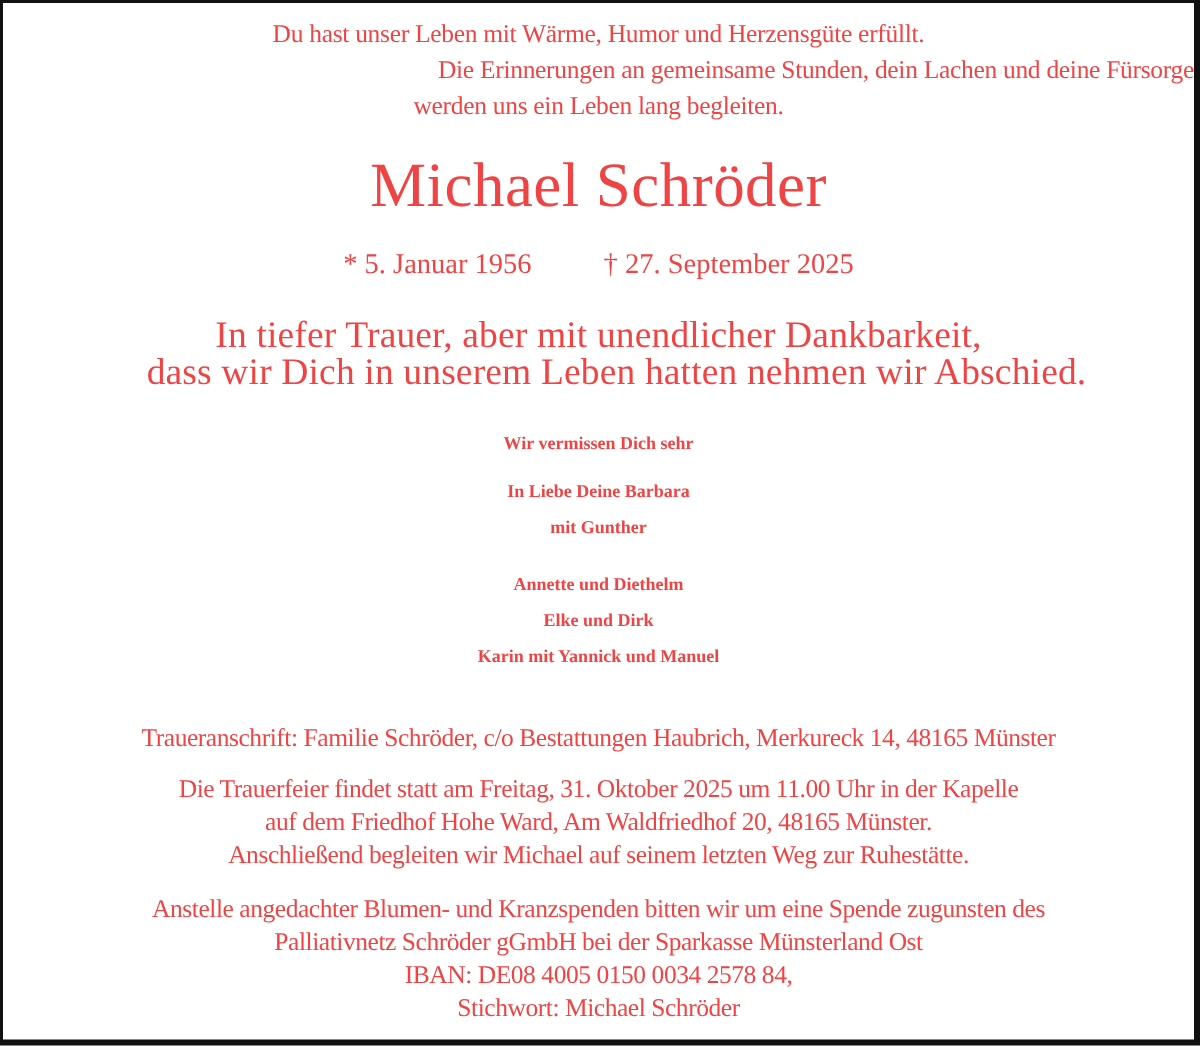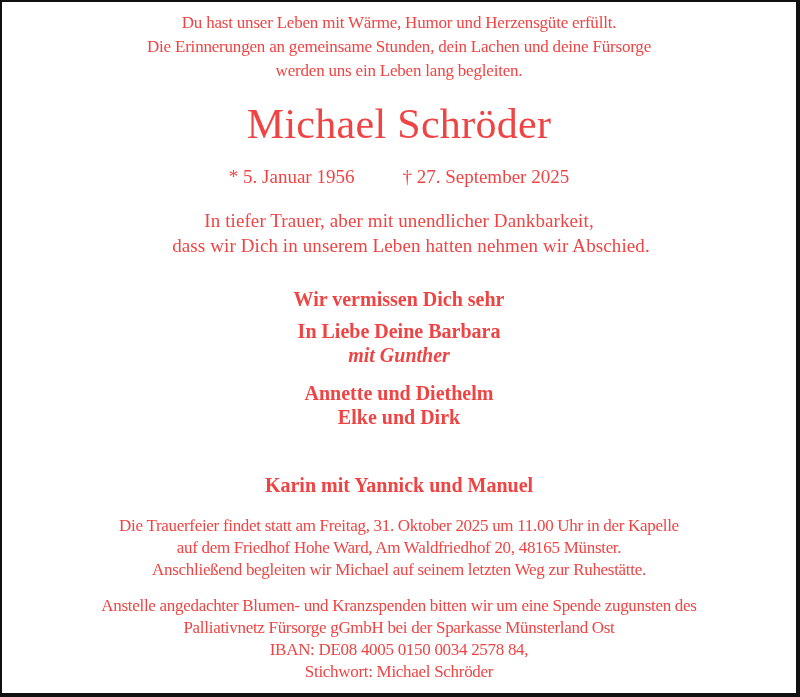--- a/index.html
+++ b/index.html
@@ -33,62 +33,63 @@
       left: 0;
       right: 0;
       white-space: nowrap;
       text-align: center;
     }
     .poem { font-size: 17px; letter-spacing: -0.2px; }
     .name { font-size: 42px; letter-spacing: 0.3px; }
     .dates { font-size: 19px; }
     .dates span { display: inline-block; }
     .dates .gap { width: 48px; }
-    .mourn { font-size: 19px; letter-spacing: 0.1px; }
-    .bold { font-weight: bold; font-size: 20px; }
+    .mourn { font-size: 25px; letter-spacing: 0.1px; }
+    .bold { font-weight: bold; font-size: 12px; }
     .info { font-size: 17px; letter-spacing: -0.3px; }
   </style>
 </head>
 <body>
 
 <div class="frame">
 
   <div>
     <div class="line poem" style="top:11px;">Du hast unser Leben mit Wärme, Humor und Herzensgüte erfüllt.</div>
-    <div class="line poem" style="top:35px;">Die Erinnerungen an gemeinsame Stunden, dein Lachen und deine Fürsorge</div>
+    <div class="line poem" style="top:35px;text-align:right;">Die Erinnerungen an gemeinsame Stunden, dein Lachen und deine Fürsorge</div>
     <div class="line poem" style="top:59px;">werden uns ein Leben lang begleiten.</div>
   </div>
 
   <div class="line name" style="top:98px;">Michael Schröder</div>
 
   <div class="line dates" style="top:164px;">
     <span>* 5. Januar 1956</span><span class="gap"></span><span>† 27. September 2025</span>
   </div>
 
   <div>
     <div class="line mourn" style="top:208px;">In tiefer Trauer, aber mit unendlicher Dankbarkeit,</div>
     <div class="line mourn" style="top:233px;margin-left:24px;">dass wir Dich in unserem Leben hatten nehmen wir Abschied.</div>
   </div>
 
   <div>
     <div class="line bold" style="top:286px;">Wir vermissen Dich sehr</div>
     <div class="line bold" style="top:318px;">In Liebe Deine Barbara</div>
-    <div class="line bold" style="top:342px;font-style:italic;">mit Gunther</div>
+    <div class="line bold" style="top:342px;">mit Gunther</div>
     <div class="line bold" style="top:380px;">Annette und Diethelm</div>
     <div class="line bold" style="top:404px;text-align:center;">Elke und Dirk</div>
-    <div class="line bold" style="top:428px;margin-top:44px;">Karin mit Yannick und Manuel</div>
+    <div class="line bold" style="top:428px;">Karin mit Yannick und Manuel</div>
   </div>
 
+  <div class="line info" style="top:480px;">Traueranschrift: Familie Schröder, c/o Bestattungen Haubrich, Merkureck 14, 48165 Münster</div>
 
   <div>
     <div class="line info" style="top:514px;">Die Trauerfeier findet statt am Freitag, 31. Oktober 2025 um 11.00 Uhr in der Kapelle</div>
     <div class="line info" style="top:536px;">auf dem Friedhof Hohe Ward, Am Waldfriedhof 20, 48165 Münster.</div>
     <div class="line info" style="top:558px;">Anschließend begleiten wir Michael auf seinem letzten Weg zur Ruhestätte.</div>
   </div>
 
   <div>
     <div class="line info" style="top:594px;">Anstelle angedachter Blumen- und Kranzspenden bitten wir um eine Spende zugunsten des</div>
-    <div class="line info" style="top:616px;">Palliativnetz Fürsorge gGmbH bei der Sparkasse Münsterland Ost</div>
+    <div class="line info" style="top:616px;">Palliativnetz Schröder gGmbH bei der Sparkasse Münsterland Ost</div>
     <div class="line info" style="top:638px;">IBAN: DE08 4005 0150 0034 2578 84,</div>
     <div class="line info" style="top:660px;">Stichwort: Michael Schröder</div>
   </div>
 
 </div>
 
 </body></html>

